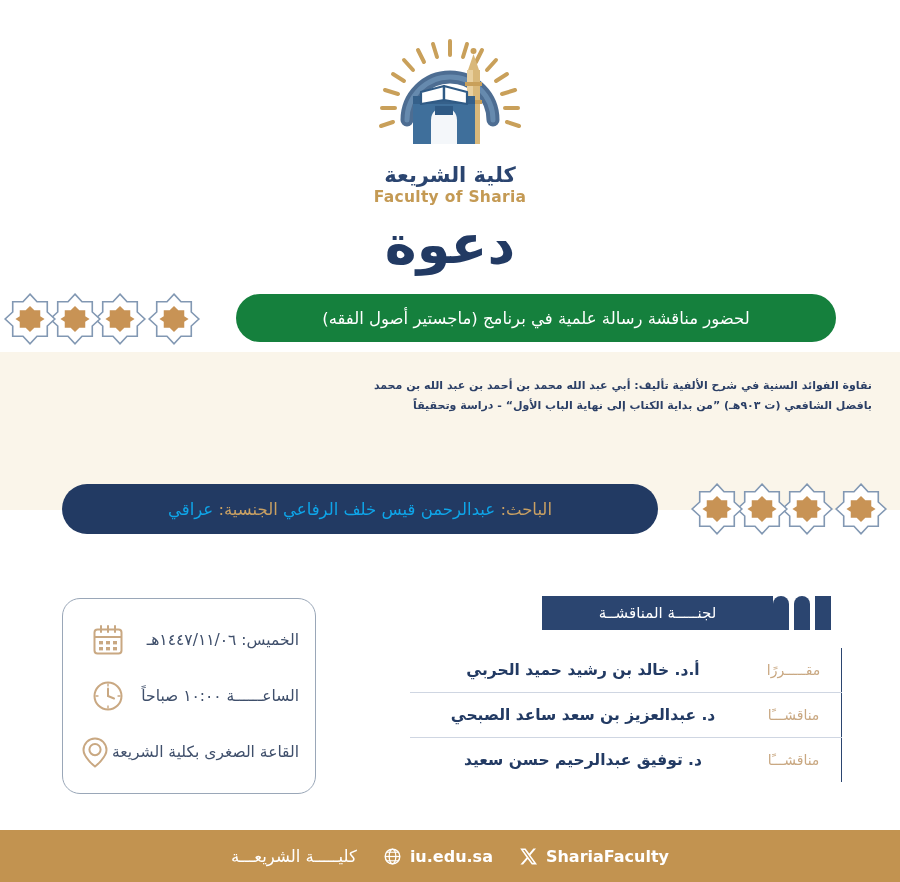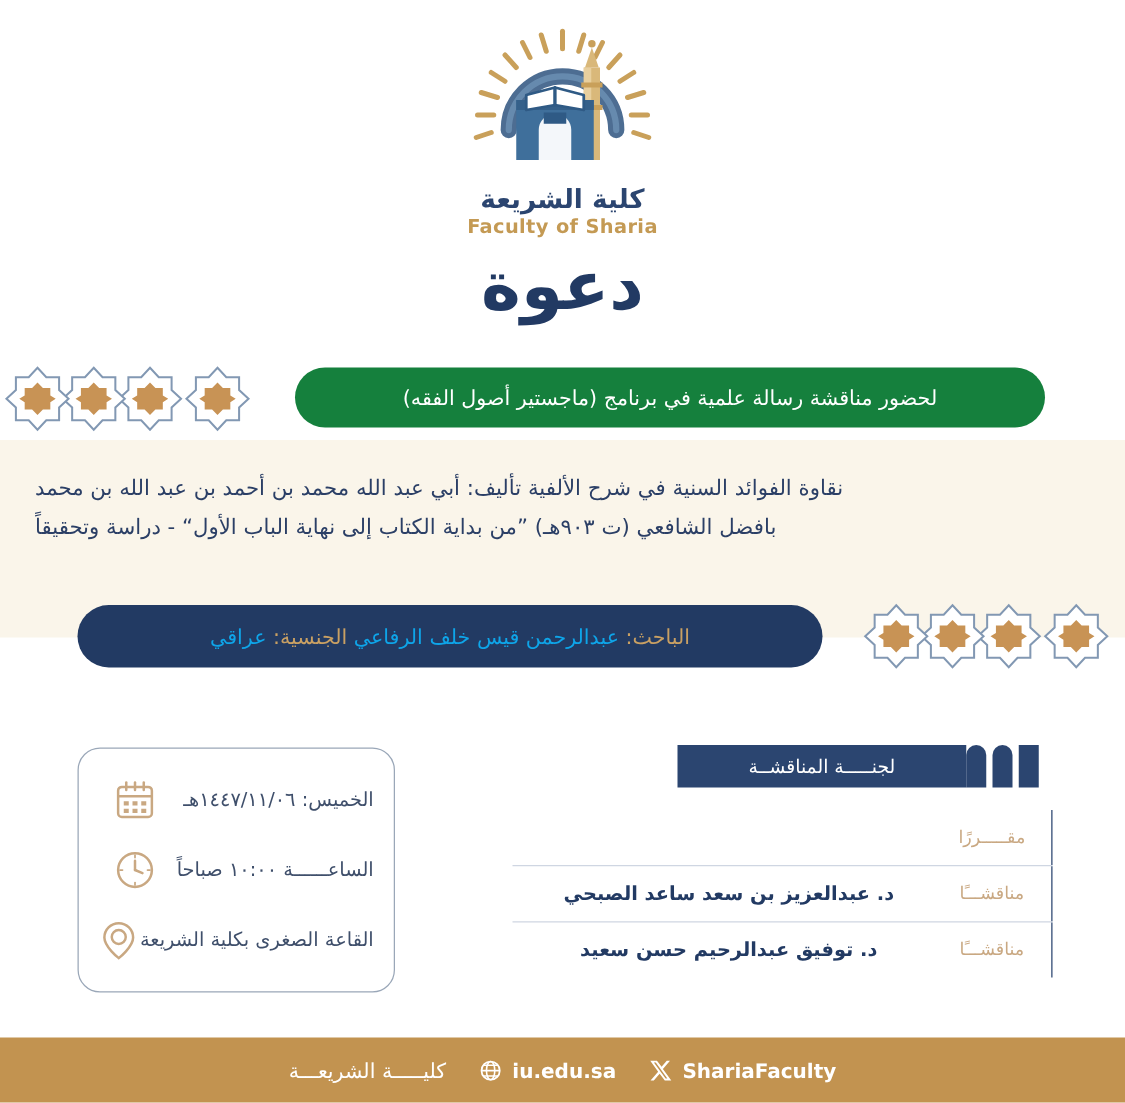--- a/index.html
+++ b/index.html
@@ -27,21 +27,21 @@
     left: 0;
     right: 0;
     top: 352px;
     height: 158px;
     background: #faf5ea;
   }
 
   
   .logo-block {
     position: absolute;
-    top: 18px;
+    top: 34px;
     left: 0;
     right: 0;
     text-align: center;
   }
   .logo-mark {
     width: 150px;
     height: 125px;
     margin: 0 auto;
     position: relative;
   }
@@ -100,24 +100,24 @@
     font-weight: normal;
     box-sizing: border-box;
     padding: 0 18px;
   }
 
   .thesis-title {
     position: absolute;
     top: 376px;
     left: 28px;
     right: 28px;
-    text-align: left;
+    text-align: right;
     color: #2b3f66;
-    font-size: 17px;
-    font-weight: normal;
+    font-size: 11px;
+    font-weight: bold;
     line-height: 1.85;
   }
 
   .banner-researcher {
     position: absolute;
     top: 484px;
     left: 62px;
     width: 596px;
     height: 50px;
     background: #223a63;
@@ -385,20 +385,21 @@
         <div class="arch"></div>
         <div class="arch"></div>
       </div>
       <div class="committee-head-bar">لجنـــــة المناقشــة</div>
     </div>
   </div>
 
   <div class="committee-rows">
     <div class="c-row">
       <div class="c-role">مقـــــررًا</div>
+      <div class="c-name">أ.د. خالد بن رشيد حميد الحربي</div>
     </div>
     <div class="c-row">
       <div class="c-role">مناقشـــًا</div>
       <div class="c-name">د. عبدالعزيز بن سعد ساعد الصبحي</div>
     </div>
     <div class="c-row">
       <div class="c-role">مناقشـــًا</div>
       <div class="c-name">د. توفيق عبدالرحيم حسن سعيد</div>
     </div>
   </div>

